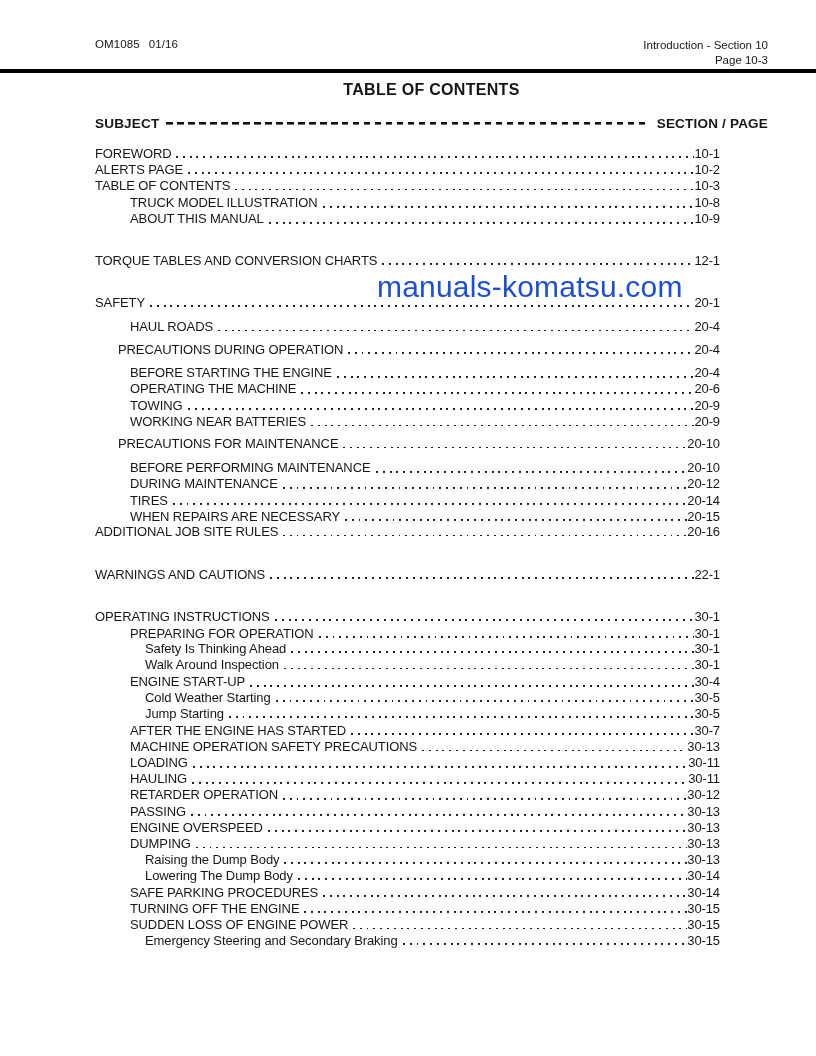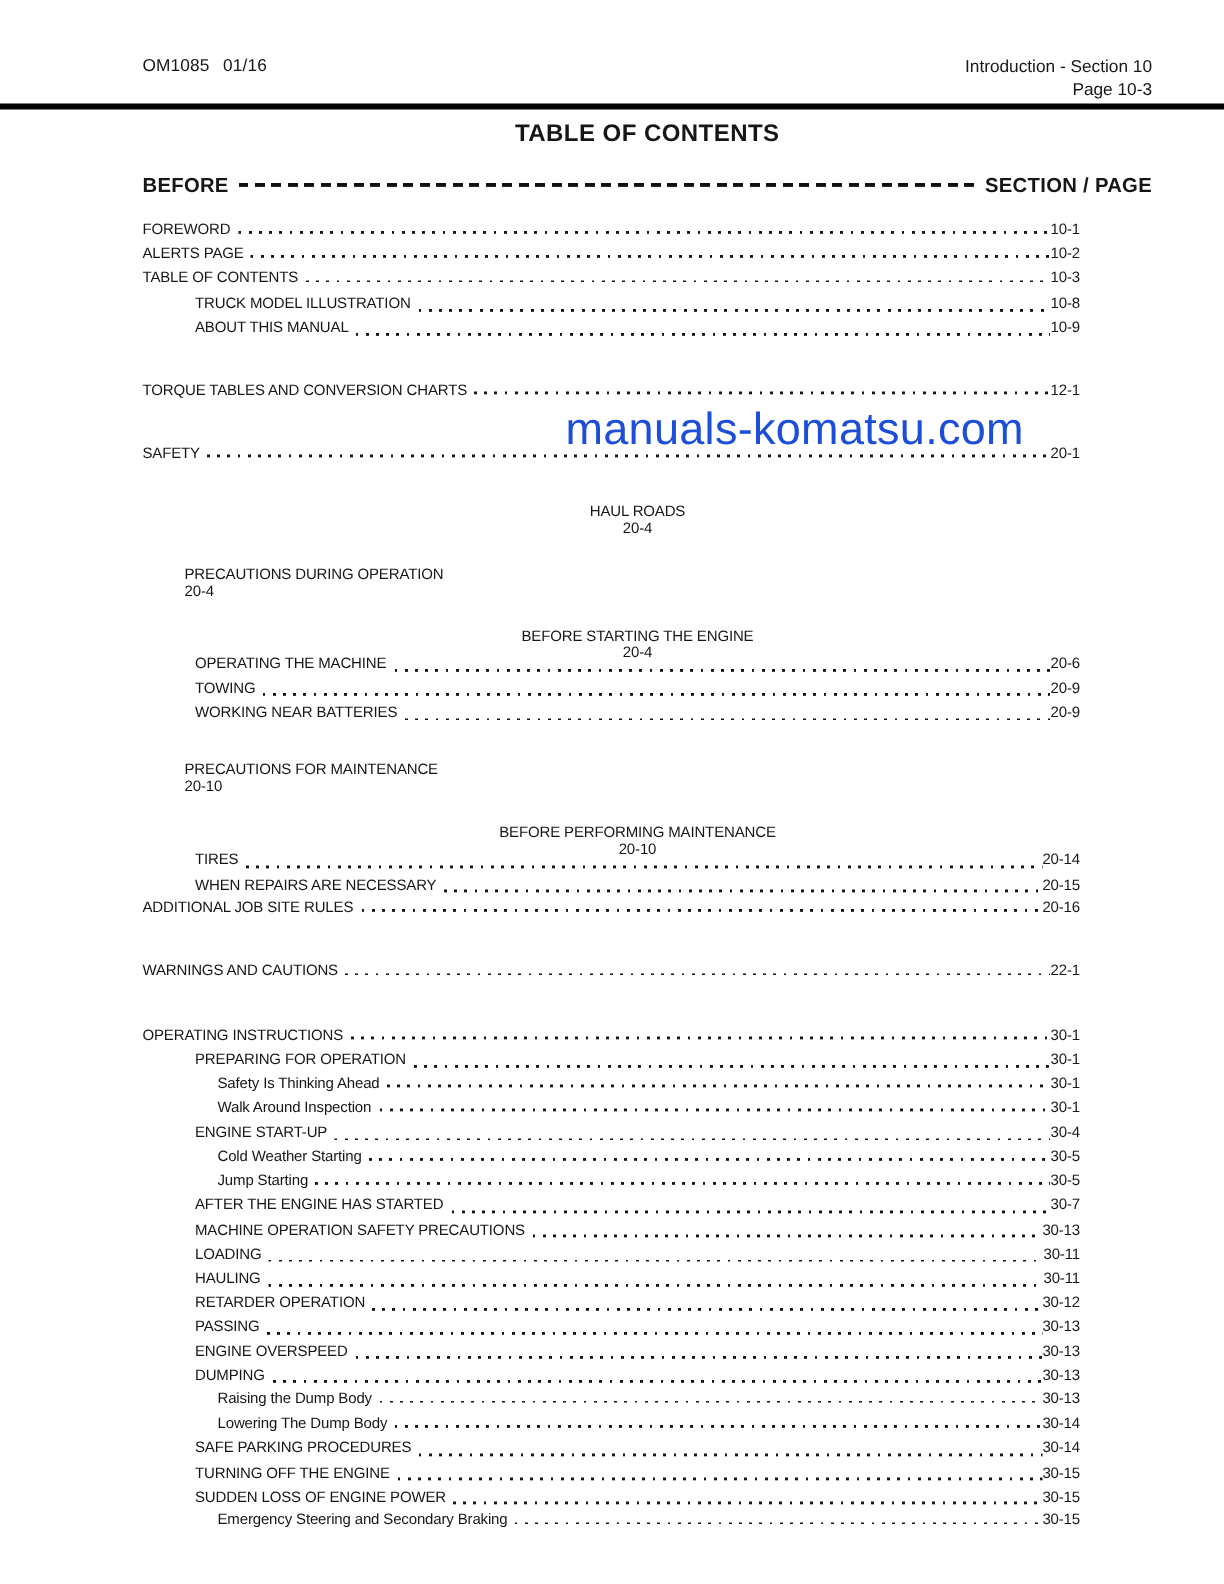--- a/index.html
+++ b/index.html
@@ -45,24 +45,24 @@
     background: repeating-linear-gradient(90deg, #111 0 6.5px, transparent 6.5px 11px)
                 no-repeat 0 4px / 100% 2.6px;
   }
 
   
   .toc {
     position: absolute; left: 95px; top: 146px; width: 625px;
   }
   .toc-row {
     display: flex; align-items: baseline;
-    height: 16.2px; font-size: 10px; letter-spacing: -0.1px;
+    height: 16.2px; font-size: 13px; letter-spacing: -0.1px;
   }
   .toc-row.gap-large { margin-top: 26px; }
-  .toc-row.gap-small { margin-top: 25px; flex-direction: column; }
+  .toc-row.gap-small { margin-top: 7px; }
   .indent-0 { padding-left: 0; }
   .indent-1 { padding-left: 23px; }
   .indent-2 { padding-left: 35px; align-items: center; }
   .indent-3 { padding-left: 50px; }
   .toc-label { white-space: nowrap; }
   .toc-page  { white-space: nowrap; }
   .dot-leader {
     flex: 1; height: 10px; margin: 0 0 0 5px; min-width: 12px;
     background: repeating-linear-gradient(90deg, #161616 0 1.9px, transparent 1.9px 6.8px)
                 no-repeat 0 8.2px / 100% 1.9px;
@@ -86,21 +86,21 @@
   <div class="header-right">
     <div>Introduction - Section 10</div>
     <div>Page 10-3</div>
   </div>
 
   <div class="top-rule"></div>
 
   <div class="doc-title">TABLE OF CONTENTS</div>
 
   <div class="subject-row">
-    <span class="col-label">BEFORE</span>
+    <span class="col-label">SUBJECT</span>
     <span class="dash-leader"></span>
     <span class="col-label">SECTION / PAGE</span>
   </div>
 
   <div class="toc">
       <div class="toc-row indent-0 gap-none">
         <span class="toc-label">FOREWORD</span>
         <span class="dot-leader"></span>
         <span class="toc-page">10-1</span>
       </div>
@@ -168,20 +168,25 @@
         <span class="toc-label">PRECAUTIONS FOR MAINTENANCE</span>
         <span class="dot-leader"></span>
         <span class="toc-page">20-10</span>
       </div>
       <div class="toc-row indent-2 gap-small">
         <span class="toc-label">BEFORE PERFORMING MAINTENANCE</span>
         <span class="dot-leader"></span>
         <span class="toc-page">20-10</span>
       </div>
       <div class="toc-row indent-2 gap-none">
+        <span class="toc-label">DURING MAINTENANCE</span>
+        <span class="dot-leader"></span>
+        <span class="toc-page">20-12</span>
+      </div>
+      <div class="toc-row indent-2 gap-none">
         <span class="toc-label">TIRES</span>
         <span class="dot-leader"></span>
         <span class="toc-page">20-14</span>
       </div>
       <div class="toc-row indent-2 gap-none">
         <span class="toc-label">WHEN REPAIRS ARE NECESSARY</span>
         <span class="dot-leader"></span>
         <span class="toc-page">20-15</span>
       </div>
       <div class="toc-row indent-0 gap-none">

